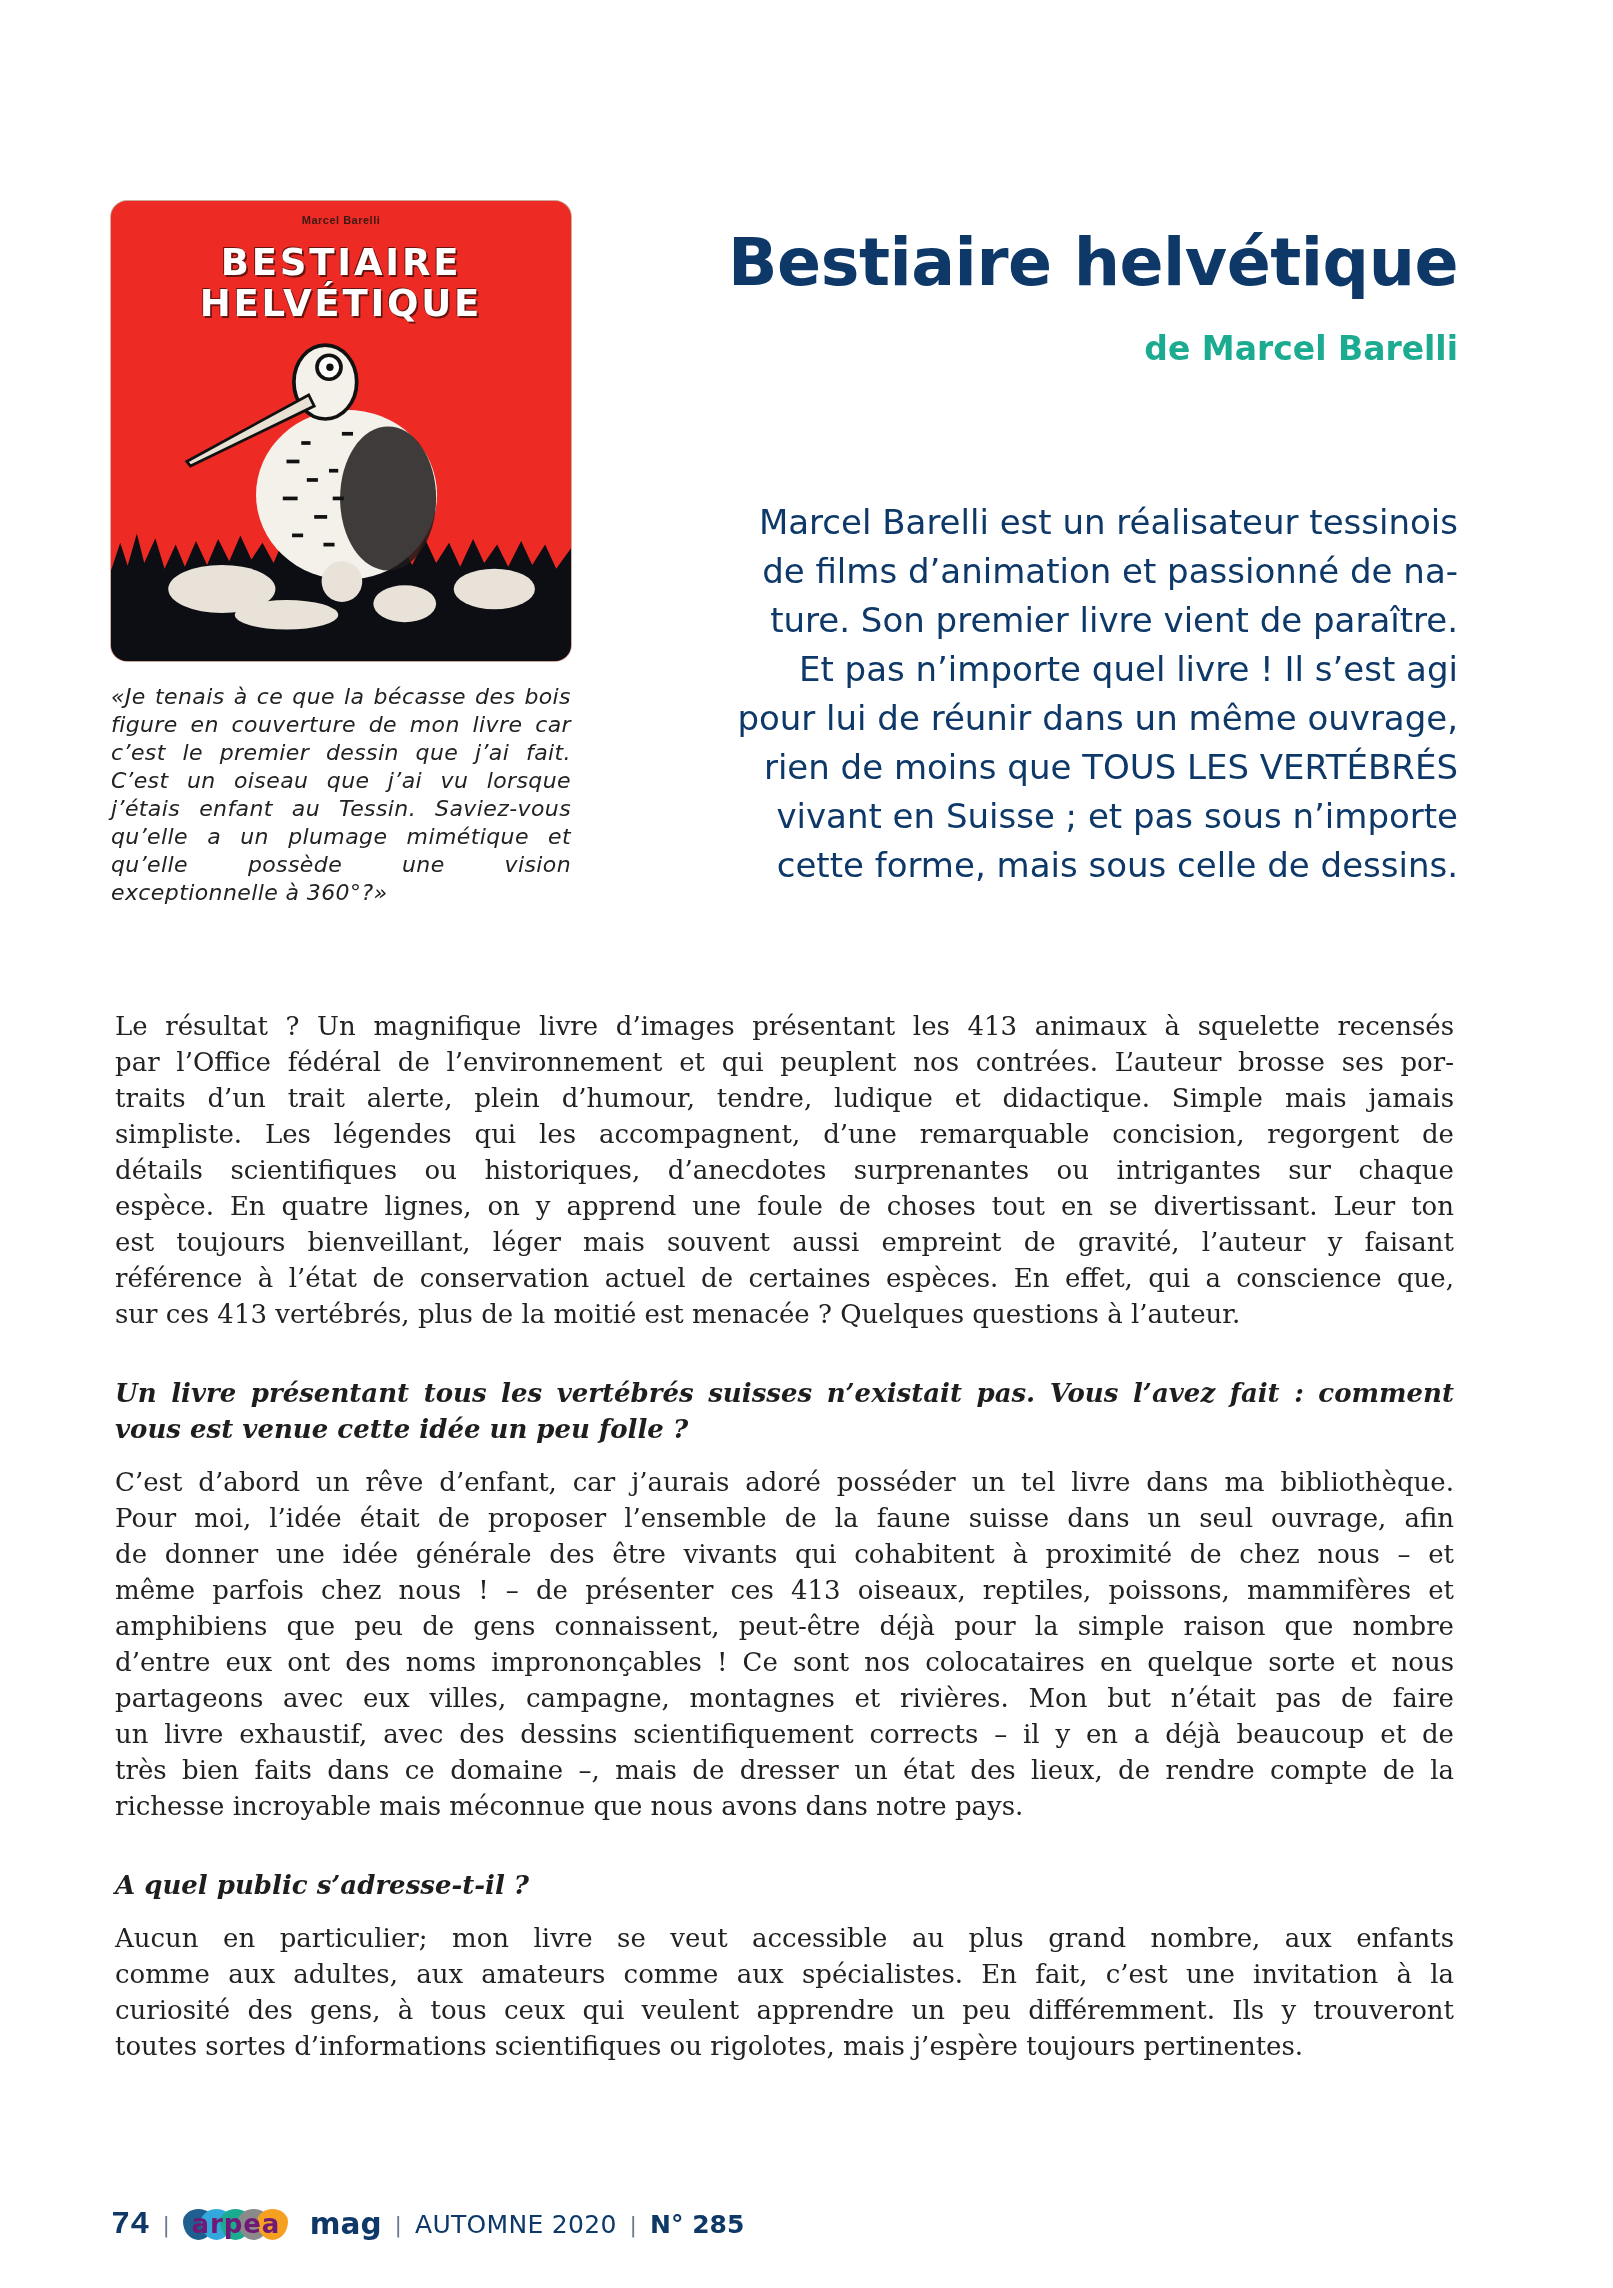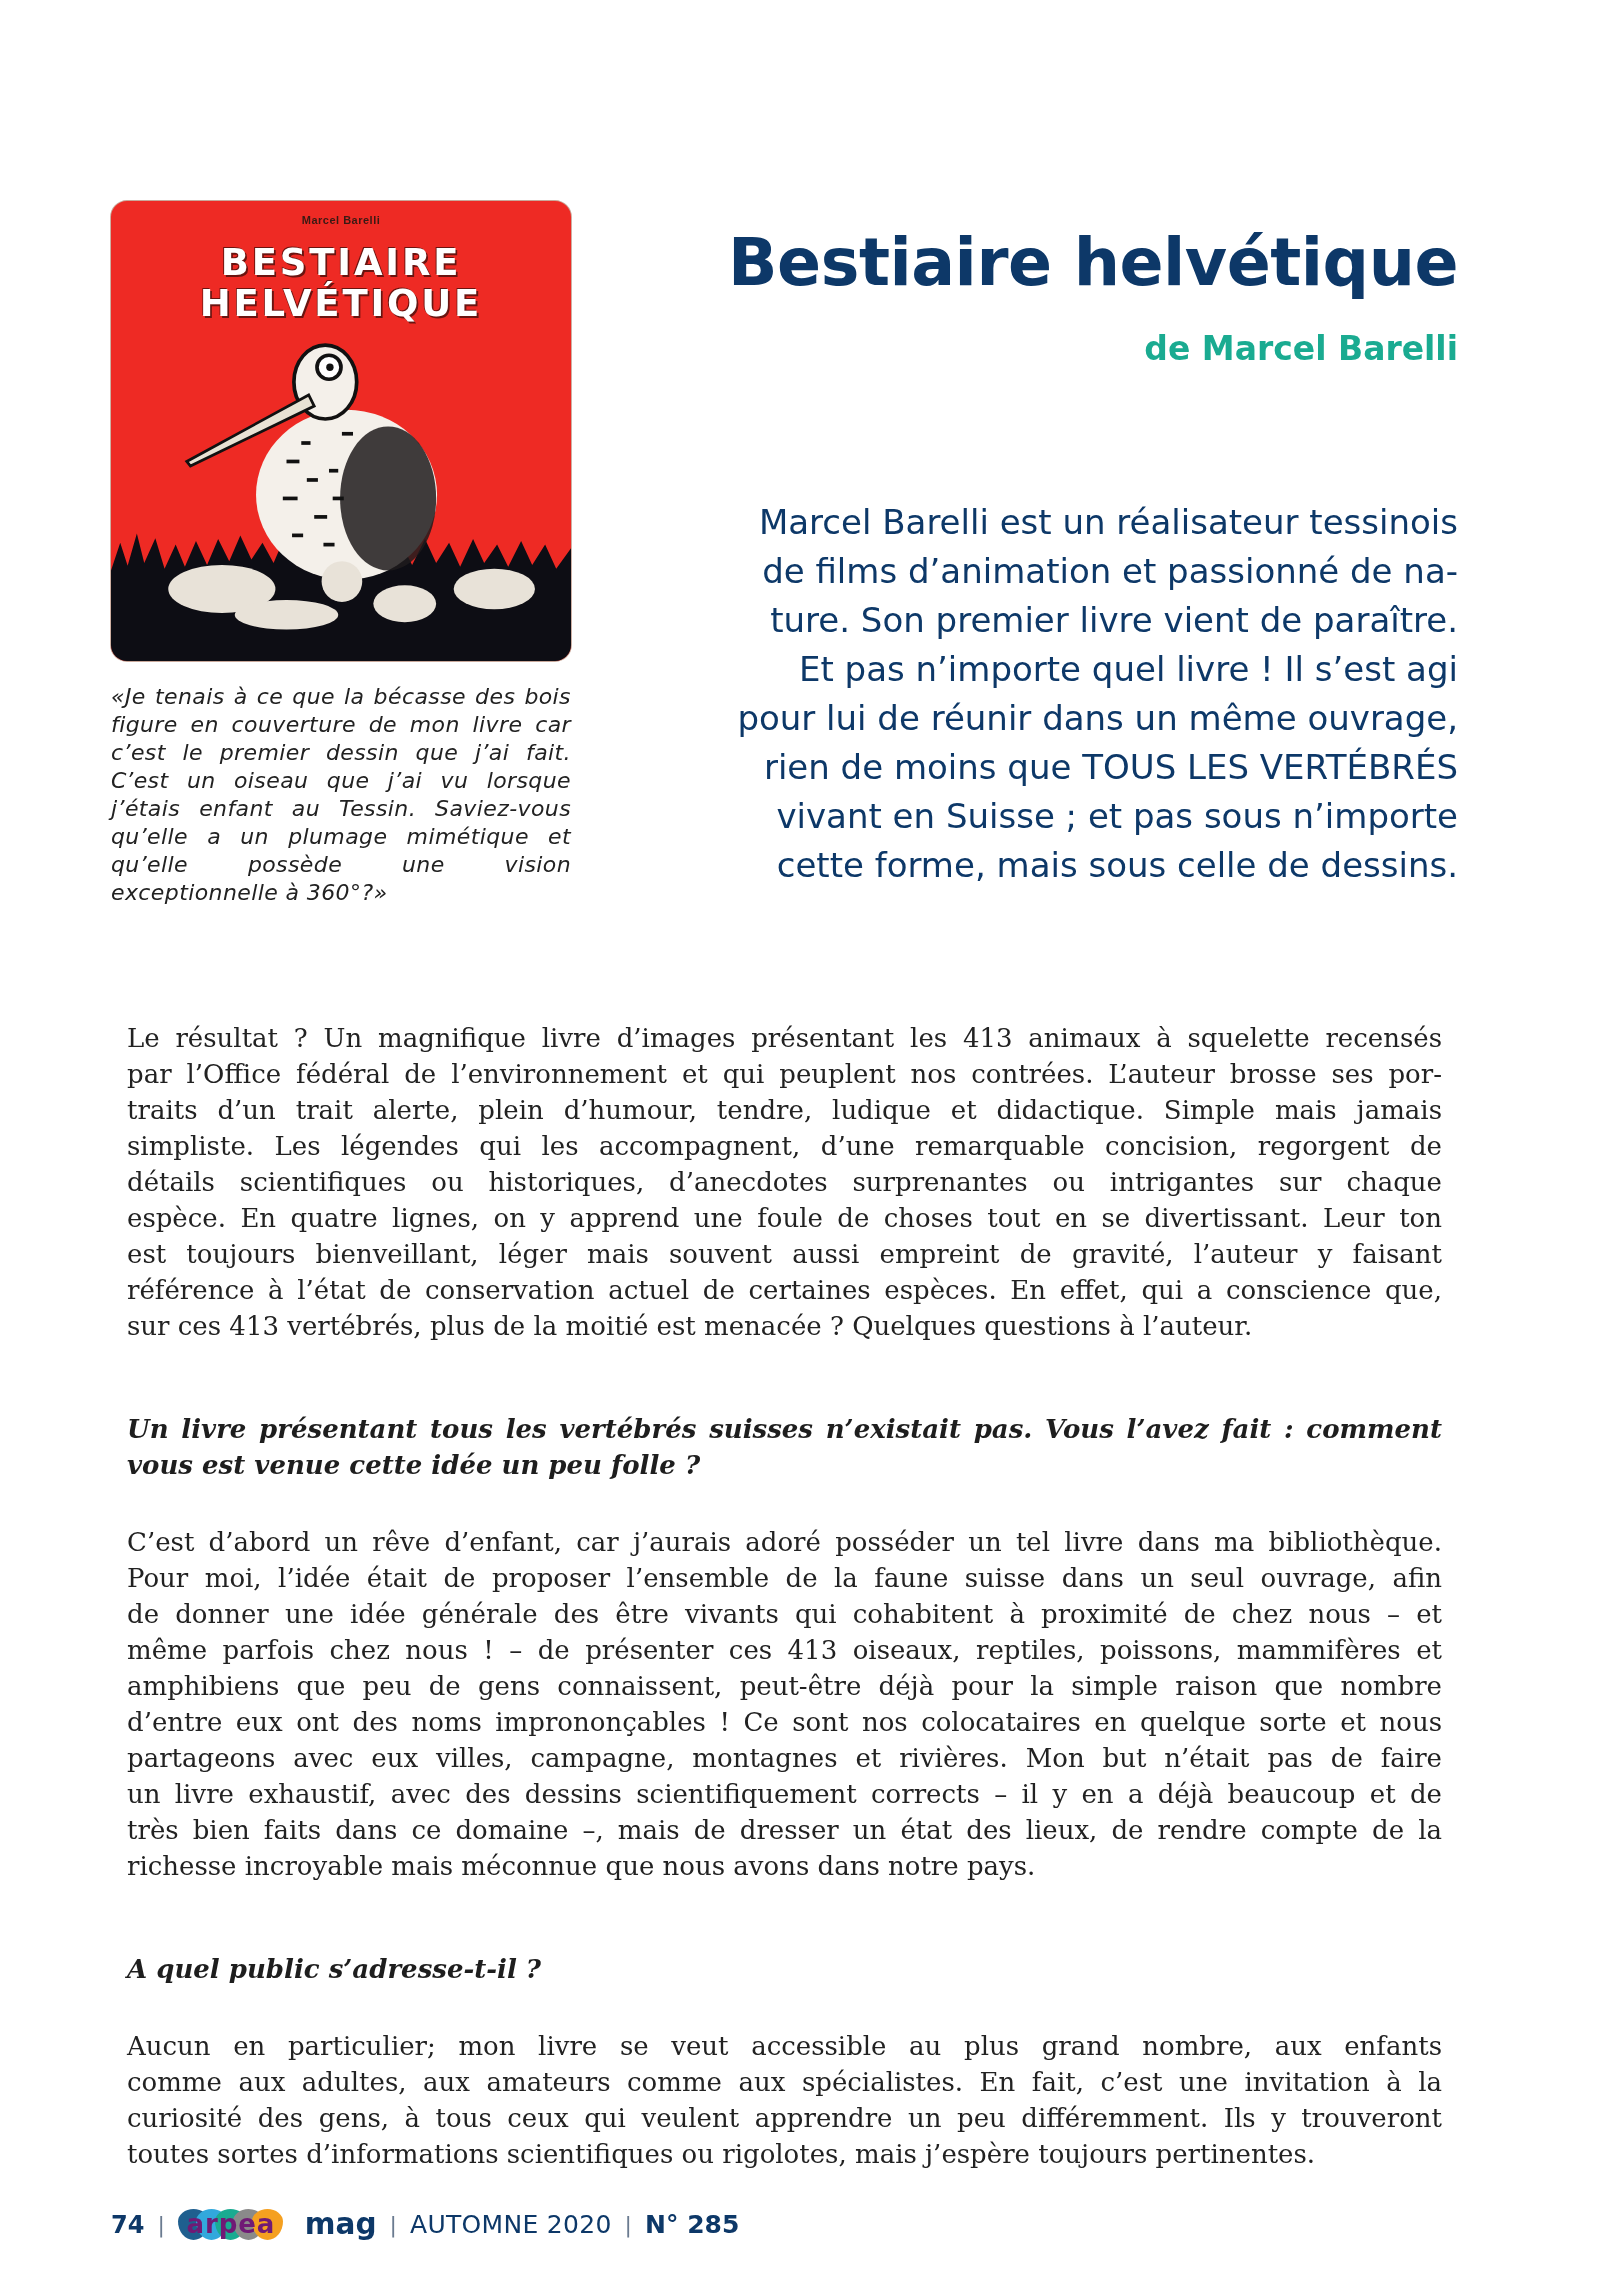--- a/index.html
+++ b/index.html
@@ -46,33 +46,33 @@
     }
     .intro .line { display: block; white-space: nowrap; }
 
     .body {
       position: absolute; left: 111px; top: 1004px; width: 1347px;
       font-family: "DejaVu Serif", serif; font-size: 26px; line-height: 36px;
       color: #222222;
     }
     .body .line { display: block; white-space: nowrap; text-align: justify; text-align-last: justify; }
     .body .line.last { text-align-last: left; }
-    .para { margin: 16px; }
+    .para { margin: 4px; }
     .question {
       font-family: "DejaVu Serif", serif; font-weight: bold; font-style: italic; color: #1e1e1e;
     }
     .gap-l { height: 35px; }
     .gap-s { height: 9.2px; }
 
     .footer {
       position: absolute; left: 111px; top: 2204px; height: 41px;
       display: flex; align-items: center; gap: 13px;
       font-family: "DejaVu Sans", sans-serif; color: #0d3868;
     }
-    .footer .page-num { font-weight: bold; font-size: 24px; }
+    .footer .page-num { font-weight: bold; font-size: 32px; font-family: Liberation Mono, monospace; }
     .footer .sep { font-size: 22px; color: #6b7b90; }
     .footer .season { font-size: 25px; letter-spacing: 0.3px; }
     .footer .issue { font-weight: bold; font-size: 25px; }
     .logo { display: flex; align-items: center; height: 37px; }
     .logo .drops { position: relative; width: 106px; height: 35px; }
     .logo .drop {
       position: absolute; top: 1.8px; width: 31px; height: 31px;
       border-radius: 50% 50% 50% 50% / 40% 40% 60% 60%;
       transform: rotate(0deg);
     }

